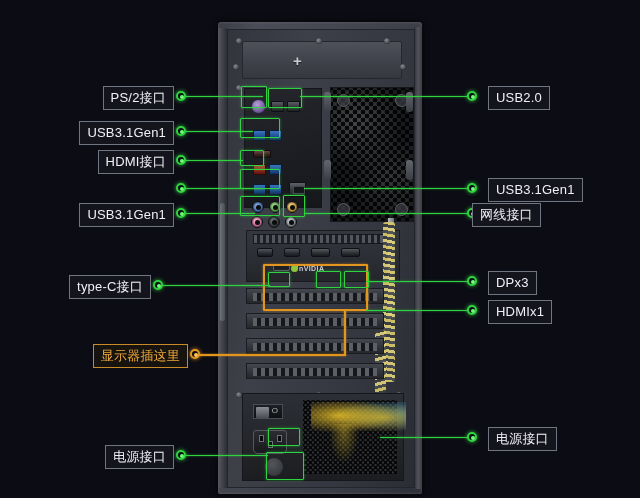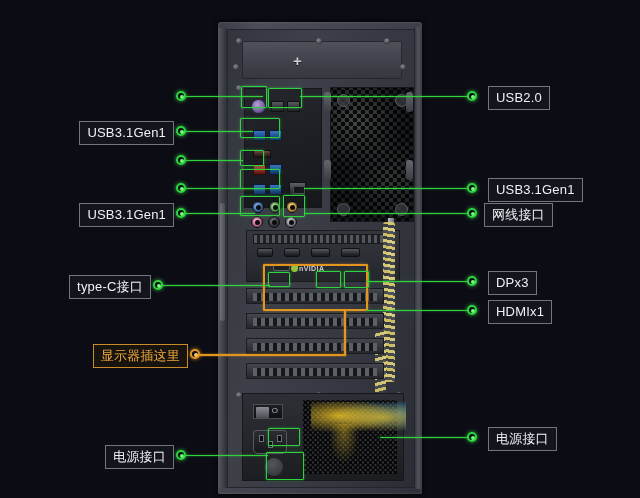--- a/index.html
+++ b/index.html
@@ -441,26 +441,28 @@
   <div class="dot orange" style="left:190px; top:349px;"></div>
   <div class="dot" style="left:176px; top:450px;"></div>
 
   <div class="dot" style="left:467px; top:91px;"></div>
   <div class="dot" style="left:467px; top:183px;"></div>
   <div class="dot" style="left:467px; top:208px;"></div>
   <div class="dot" style="left:467px; top:276px;"></div>
   <div class="dot" style="left:467px; top:305px;"></div>
   <div class="dot" style="left:467px; top:432px;"></div>
 
+  <div class="label" style="right:466px; top:86px;">PS/2接口</div>
   <div class="label" style="right:466px; top:121px;">USB3.1Gen1</div>
+  <div class="label" style="right:466px; top:150px;">HDMI接口</div>
   <div class="label" style="right:466px; top:203px;">USB3.1Gen1</div>
   <div class="label" style="right:489px; top:275px;">type-C接口</div>
   <div class="label orange" style="right:452px; top:344px;">显示器插这里</div>
   <div class="label" style="right:466px; top:445px;margin-left:7px;">电源接口</div>
 
   <div class="label" style="left:488px; top:86px;">USB2.0</div>
   <div class="label" style="left:488px; top:178px;">USB3.1Gen1</div>
-  <div class="label" style="left:484px; top:203px;text-align:center;">网线接口</div>
+  <div class="label" style="left:472px; top:203px;text-align:center;">网线接口</div>
   <div class="label" style="left:488px; top:271px;">DPx3</div>
   <div class="label" style="left:488px; top:300px;">HDMIx1</div>
   <div class="label" style="left:488px; top:427px;">电源接口</div>
 
 </div>
 
 </body></html>

